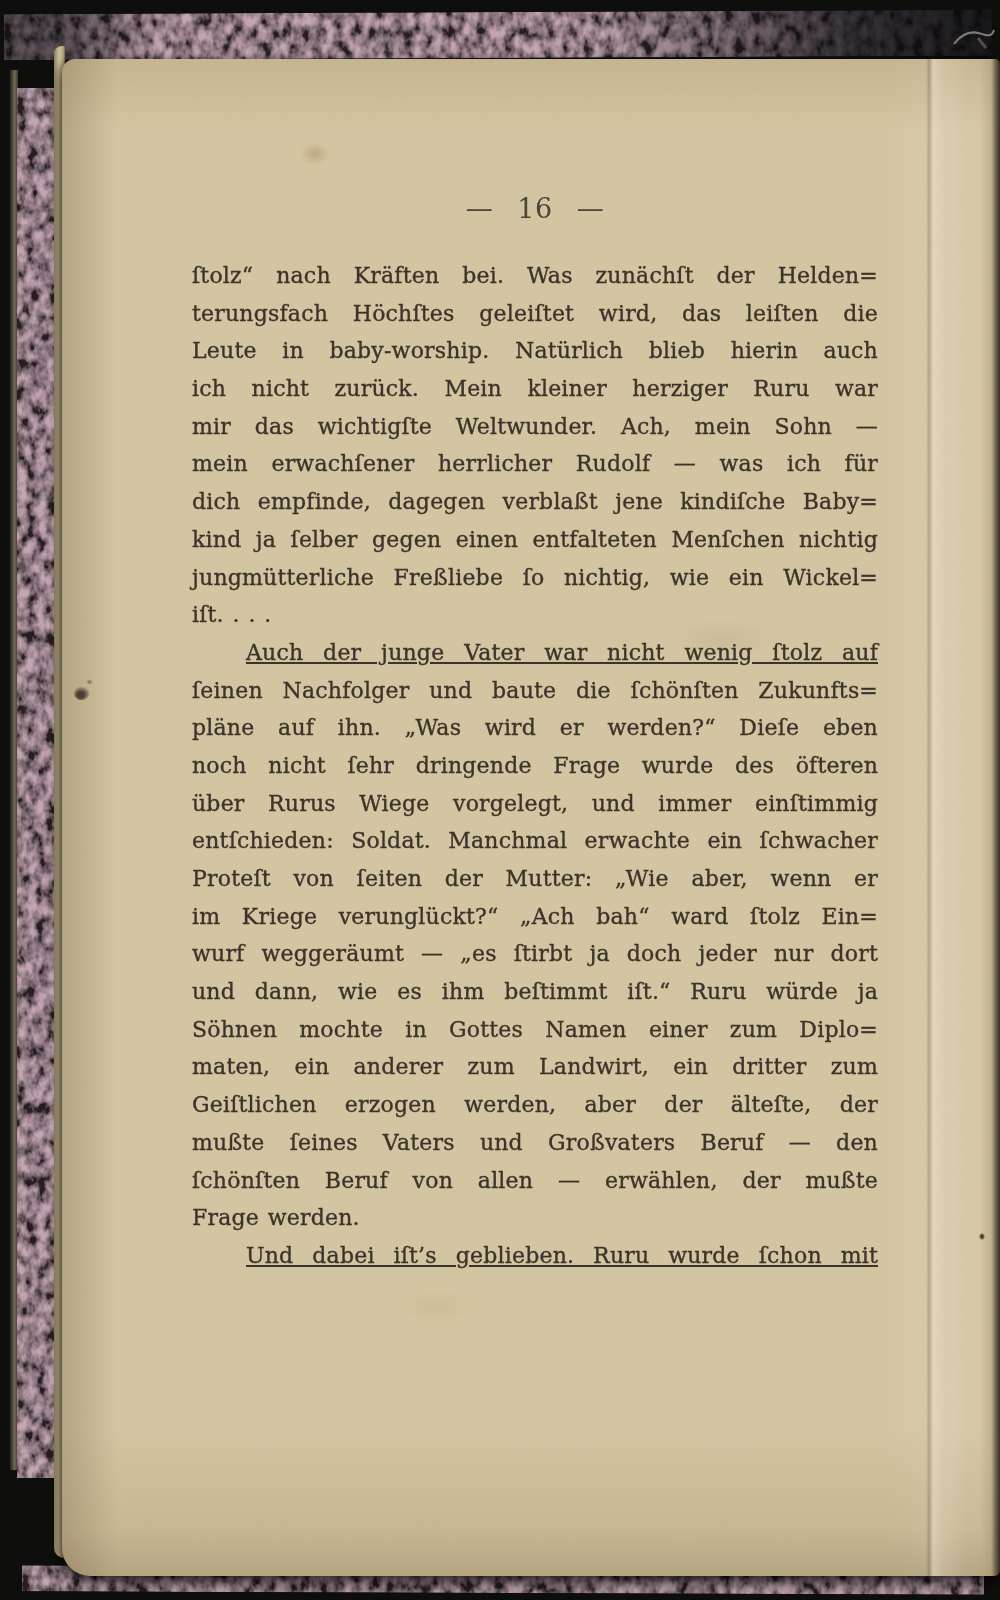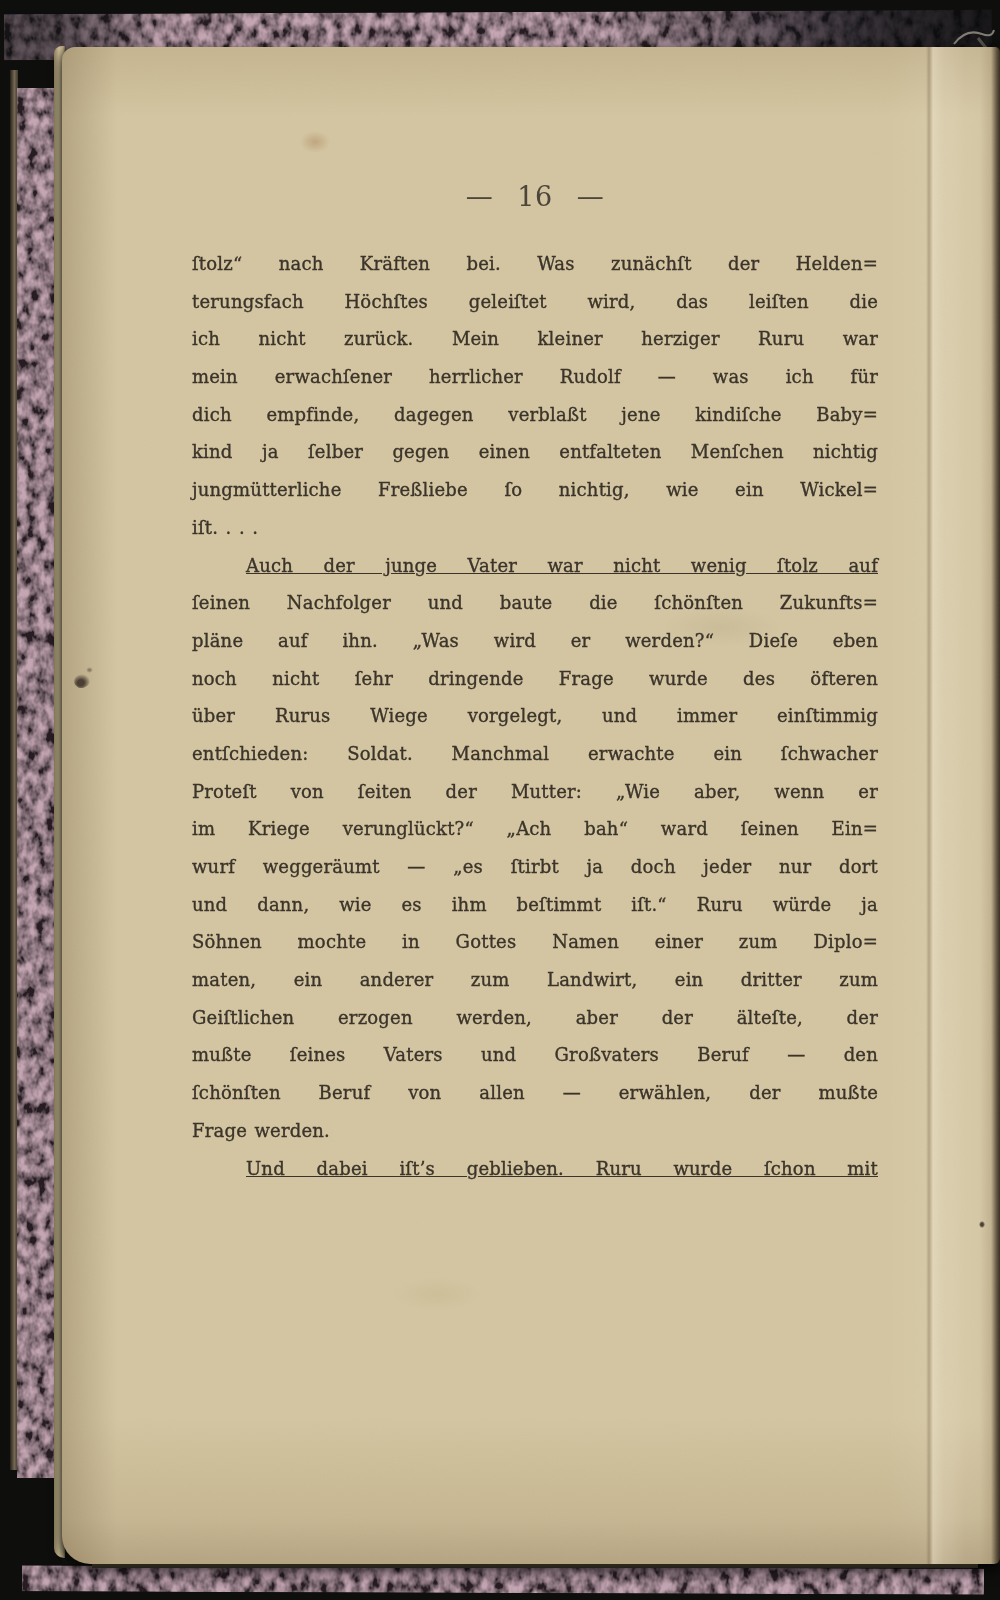--- a/index.html
+++ b/index.html
@@ -18,21 +18,21 @@
       background:linear-gradient(to right,#2a251d,#8d7f62 55%,#4b4234);opacity:.8;}
 
   
   .leaf-left{position:absolute;left:54px;top:46px;width:11px;height:1512px;
       border-radius:8px 0 0 10px;
       background:linear-gradient(to right,#8f815f,#cdbf98 45%,#b7a883 82%,#746747 100%);}
   .leaf-bottom{position:absolute;left:92px;top:1552px;width:886px;height:16px;
       background:linear-gradient(to bottom,#c0b18a,#8e7f5d 70%,#4a4130);}
 
   
-  .page{position:absolute;left:62px;top:47px;width:938px;height:1517px;
+  .page{position:absolute;left:62px;top:59px;width:938px;height:1517px;
       border-radius:13px 5px 6px 28px;
       background:
         linear-gradient(to right,rgba(0,0,0,0) 0px,rgba(0,0,0,0) 864px,
            rgba(104,86,58,.33) 867px,rgba(238,230,206,.48) 871px,
            rgba(226,216,190,.28) 882px,rgba(0,0,0,0) 903px,
            rgba(0,0,0,0) 918px,rgba(160,142,108,.35) 929px,
            rgba(64,52,36,.8) 935px,rgba(45,36,25,.95) 938px),
         linear-gradient(to bottom,rgba(146,122,84,.22) 0px,rgba(0,0,0,0) 70px,
            rgba(0,0,0,0) 1370px,rgba(142,118,82,.18) 1470px,rgba(116,93,62,.32) 100%),
         linear-gradient(to right,rgba(116,96,66,.33) 0px,rgba(0,0,0,0) 55px,
@@ -41,21 +41,21 @@
       box-shadow:0 8px 14px rgba(0,0,0,.6),-3px 2px 6px rgba(0,0,0,.35);}
   .paper-tex{position:absolute;left:0;top:0;width:100%;height:100%;opacity:.5;pointer-events:none;}
 
   
   .folio{position:absolute;left:130px;top:134px;width:686px;text-align:center;
       font-size:27px;color:#4c453a;letter-spacing:.5px;}
   .folio .num{display:inline-block;margin:0 24px;}
 
   
   .text-block{position:absolute;left:130px;top:198px;width:686px;}
-  .ln{font-size:18px;line-height:37.7px;height:37.7px;color:#3b342a;
+  .ln{font-size:22px;line-height:37.7px;height:37.7px;color:#3b342a;
       text-align:justify;text-align-last:justify;white-space:nowrap;
       letter-spacing:.2px;word-spacing:1.5px;
       -webkit-text-stroke:.35px #3b342a;}
   .ln-short{text-align:right;text-align-last:left;}
   .ln-indent{text-indent:54px;text-decoration:underline;}
 
   
   .spot{position:absolute;border-radius:50%;pointer-events:none;}
   .spot-fox1{left:238px;top:84px;width:30px;height:22px;
       background:radial-gradient(ellipse,rgba(146,96,52,.30),rgba(146,96,52,0) 70%);}
@@ -127,34 +127,36 @@
     <div class="spot ink-blot2"></div>
     <div class="spot speck"></div>
 
     <div class="folio">
       <span>—</span><span class="num">16</span><span>—</span>
     </div>
 
     <div class="text-block">
       <div class="ln">ſtolz“ nach Kräften bei. Was zunächſt der Helden=</div>
       <div class="ln">terungsfach Höchſtes geleiſtet wird, das leiſten die</div>
+      <div class="ln">Leute in baby-worship. Natürlich blieb hierin auch</div>
       <div class="ln">ich nicht zurück. Mein kleiner herziger Ruru war</div>
+      <div class="ln">mir das wichtigſte Weltwunder. Ach, mein Sohn —</div>
       <div class="ln">mein erwachſener herrlicher Rudolf — was ich für</div>
       <div class="ln">dich empfinde, dagegen verblaßt jene kindiſche Baby=</div>
       <div class="ln">kind ja ſelber gegen einen entfalteten Menſchen nichtig</div>
       <div class="ln">jungmütterliche Freßliebe ſo nichtig, wie ein Wickel=</div>
       <div class="ln ln-short">iſt. . . .</div>
       <div class="ln ln-indent">Auch der junge Vater war nicht wenig ſtolz auf</div>
       <div class="ln">ſeinen Nachfolger und baute die ſchönſten Zukunfts=</div>
       <div class="ln">pläne auf ihn. „Was wird er werden?“ Dieſe eben</div>
       <div class="ln">noch nicht ſehr dringende Frage wurde des öfteren</div>
       <div class="ln">über Rurus Wiege vorgelegt, und immer einſtimmig</div>
       <div class="ln">entſchieden: Soldat. Manchmal erwachte ein ſchwacher</div>
       <div class="ln">Proteſt von ſeiten der Mutter: „Wie aber, wenn er</div>
-      <div class="ln">im Kriege verunglückt?“ „Ach bah“ ward ſeinen Ein=</div>
+      <div class="ln">im Kriege verunglückt?“ „Ach bah“ ward ſtolz Ein=</div>
       <div class="ln">wurf weggeräumt — „es ſtirbt ja doch jeder nur dort</div>
       <div class="ln">und dann, wie es ihm beſtimmt iſt.“ Ruru würde ja</div>
       <div class="ln">Söhnen mochte in Gottes Namen einer zum Diplo=</div>
       <div class="ln">maten, ein anderer zum Landwirt, ein dritter zum</div>
       <div class="ln">Geiſtlichen erzogen werden, aber der älteſte, der</div>
       <div class="ln">mußte ſeines Vaters und Großvaters Beruf — den</div>
       <div class="ln">ſchönſten Beruf von allen — erwählen, der mußte</div>
       <div class="ln ln-short">Frage werden.</div>
       <div class="ln ln-indent">Und dabei iſt’s geblieben. Ruru wurde ſchon mit</div>
     </div>

